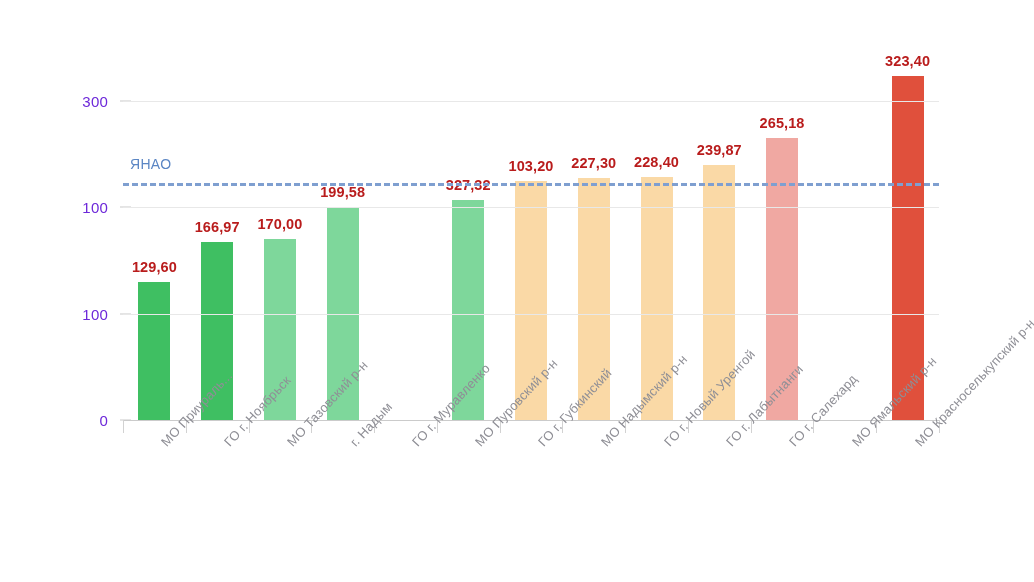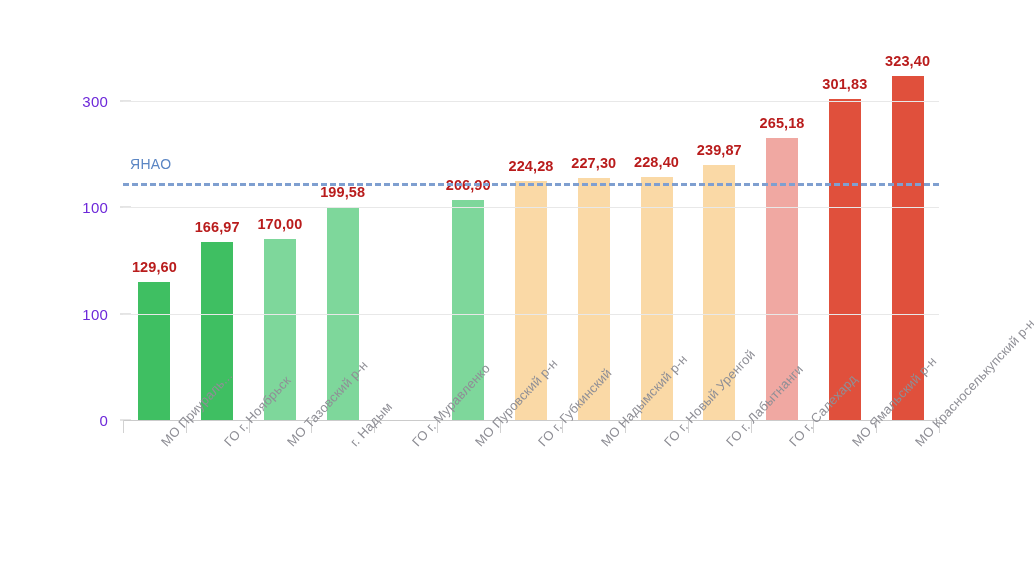--- a/index.html
+++ b/index.html
@@ -130,45 +130,41 @@
       <div class="bar-slot" style="left: 125.538px; width: 62.7692px;">
         <div class="bar" style="height: 181.05px; background: rgb(126, 215, 155);"></div>
         <div class="bar-label" style="bottom: 188.05px;">170,00</div>
       </div>
       <div class="bar-slot" style="left: 188.308px; width: 62.7692px;">
         <div class="bar" style="height: 212.553px; background: rgb(126, 215, 155);"></div>
         <div class="bar-label" style="bottom: 219.553px;">199,58</div>
       </div>
       <div class="bar-slot" style="left: 313.846px; width: 62.7692px;">
         <div class="bar" style="height: 220.349px; background: rgb(126, 215, 155);"></div>
-        <div class="bar-label" style="bottom: 227.349px;">206,90</div>
+        <div class="bar-label" style="bottom: 227.349px;">327,32</div>
       </div>
       <div class="bar-slot" style="left: 376.615px; width: 62.7692px;">
         <div class="bar" style="height: 238.858px; background: rgb(250, 217, 166);"></div>
-        <div class="bar-label" style="bottom: 245.858px;">224,28</div>
+        <div class="bar-label" style="bottom: 245.858px;">103,20</div>
       </div>
       <div class="bar-slot" style="left: 439.385px; width: 62.7692px;">
         <div class="bar" style="height: 242.075px; background: rgb(250, 217, 166);"></div>
         <div class="bar-label" style="bottom: 249.075px;">227,30</div>
       </div>
       <div class="bar-slot" style="left: 502.154px; width: 62.7692px;">
         <div class="bar" style="height: 243.246px; background: rgb(250, 217, 166);"></div>
         <div class="bar-label" style="bottom: 250.246px;">228,40</div>
       </div>
       <div class="bar-slot" style="left: 564.923px; width: 62.7692px;">
         <div class="bar" style="height: 255.462px; background: rgb(250, 217, 166);"></div>
         <div class="bar-label" style="bottom: 262.462px;">239,87</div>
       </div>
       <div class="bar-slot" style="left: 627.692px; width: 62.7692px;">
         <div class="bar" style="height: 282.417px; background: rgb(240, 168, 162);"></div>
         <div class="bar-label" style="bottom: 289.417px;">265,18</div>
-      </div>
-      <div class="bar-slot" style="left: 690.462px; width: 62.7692px;">
-        <div class="bar" style="height: 321.449px; background: rgb(224, 80, 60);"></div>
-        <div class="bar-label" style="bottom: 328.449px;">301,83</div>
       </div>
       <div class="bar-slot" style="left: 753.231px; width: 62.7692px;">
         <div class="bar" style="height: 344.421px; background: rgb(224, 80, 60);"></div>
         <div class="bar-label" style="bottom: 351.421px;">323,40</div>
       </div>
     </div>
 
   <div class="refline" id="refline" style="top: 182.505px; border-top-color: rgb(127, 159, 208);"></div>
   <div class="ref-label" id="reflabel" style="left: 130px; top: 155.505px; color: rgb(91, 134, 196);">ЯНАО</div>
 

